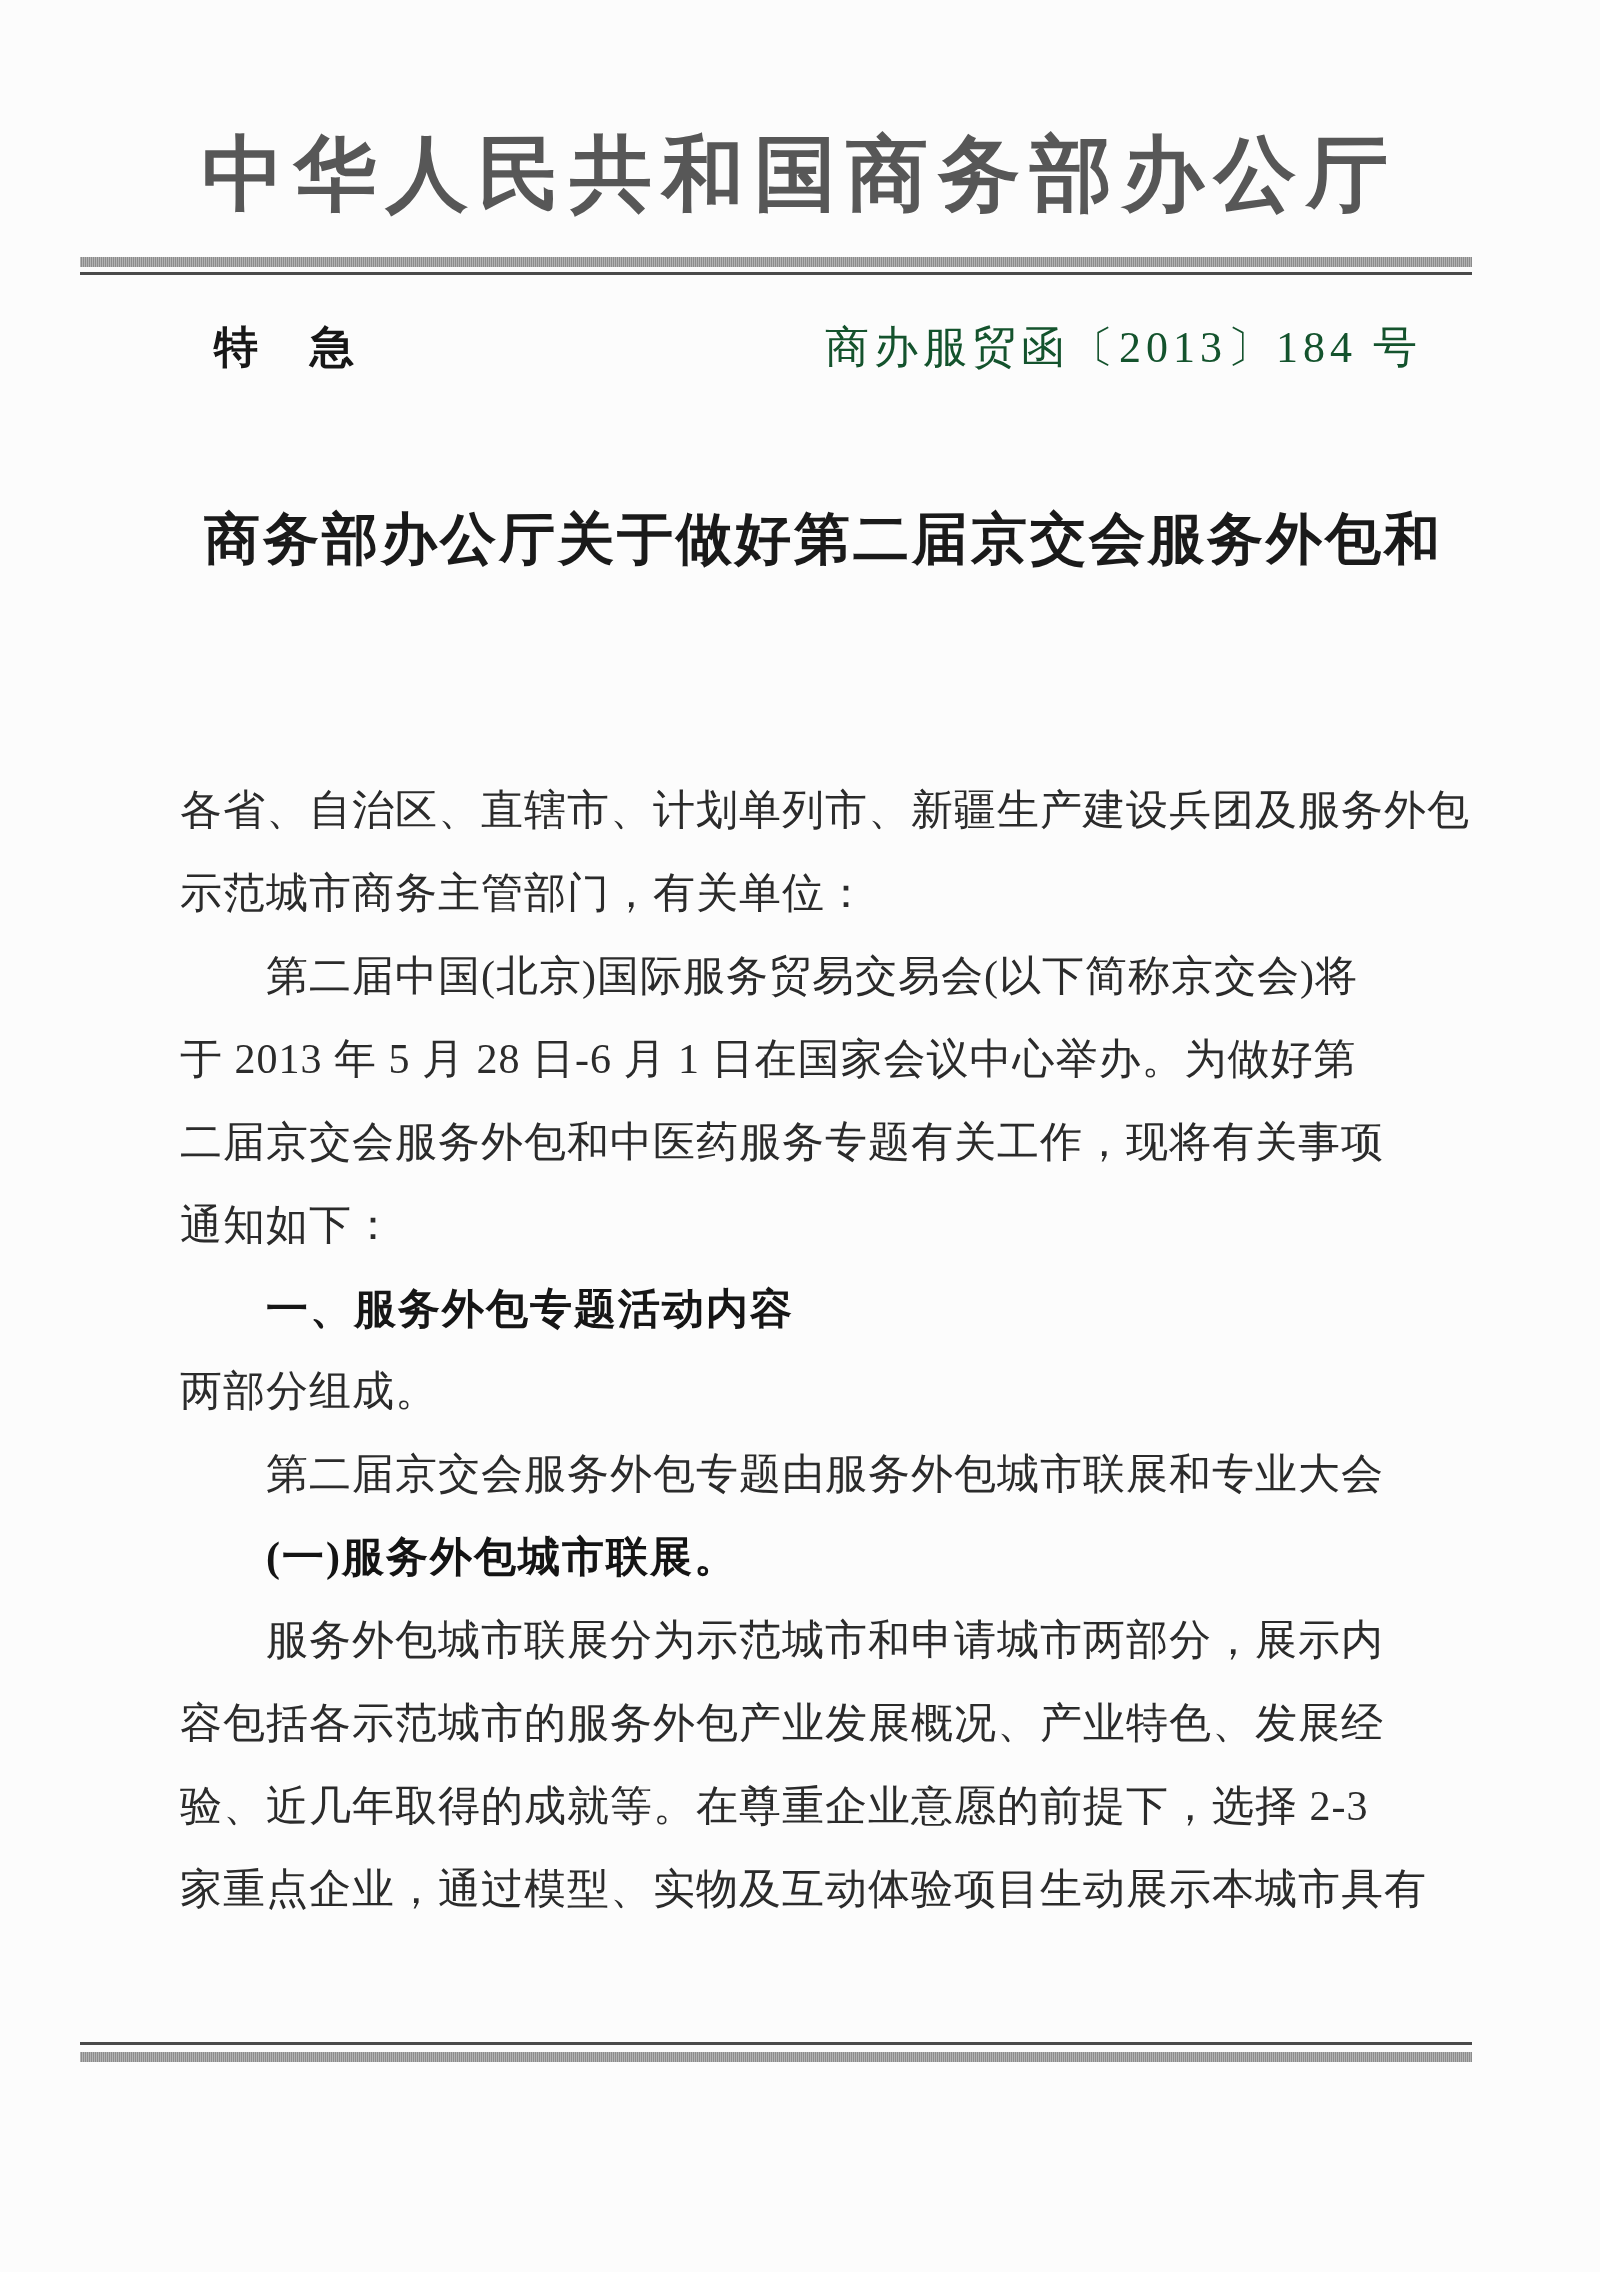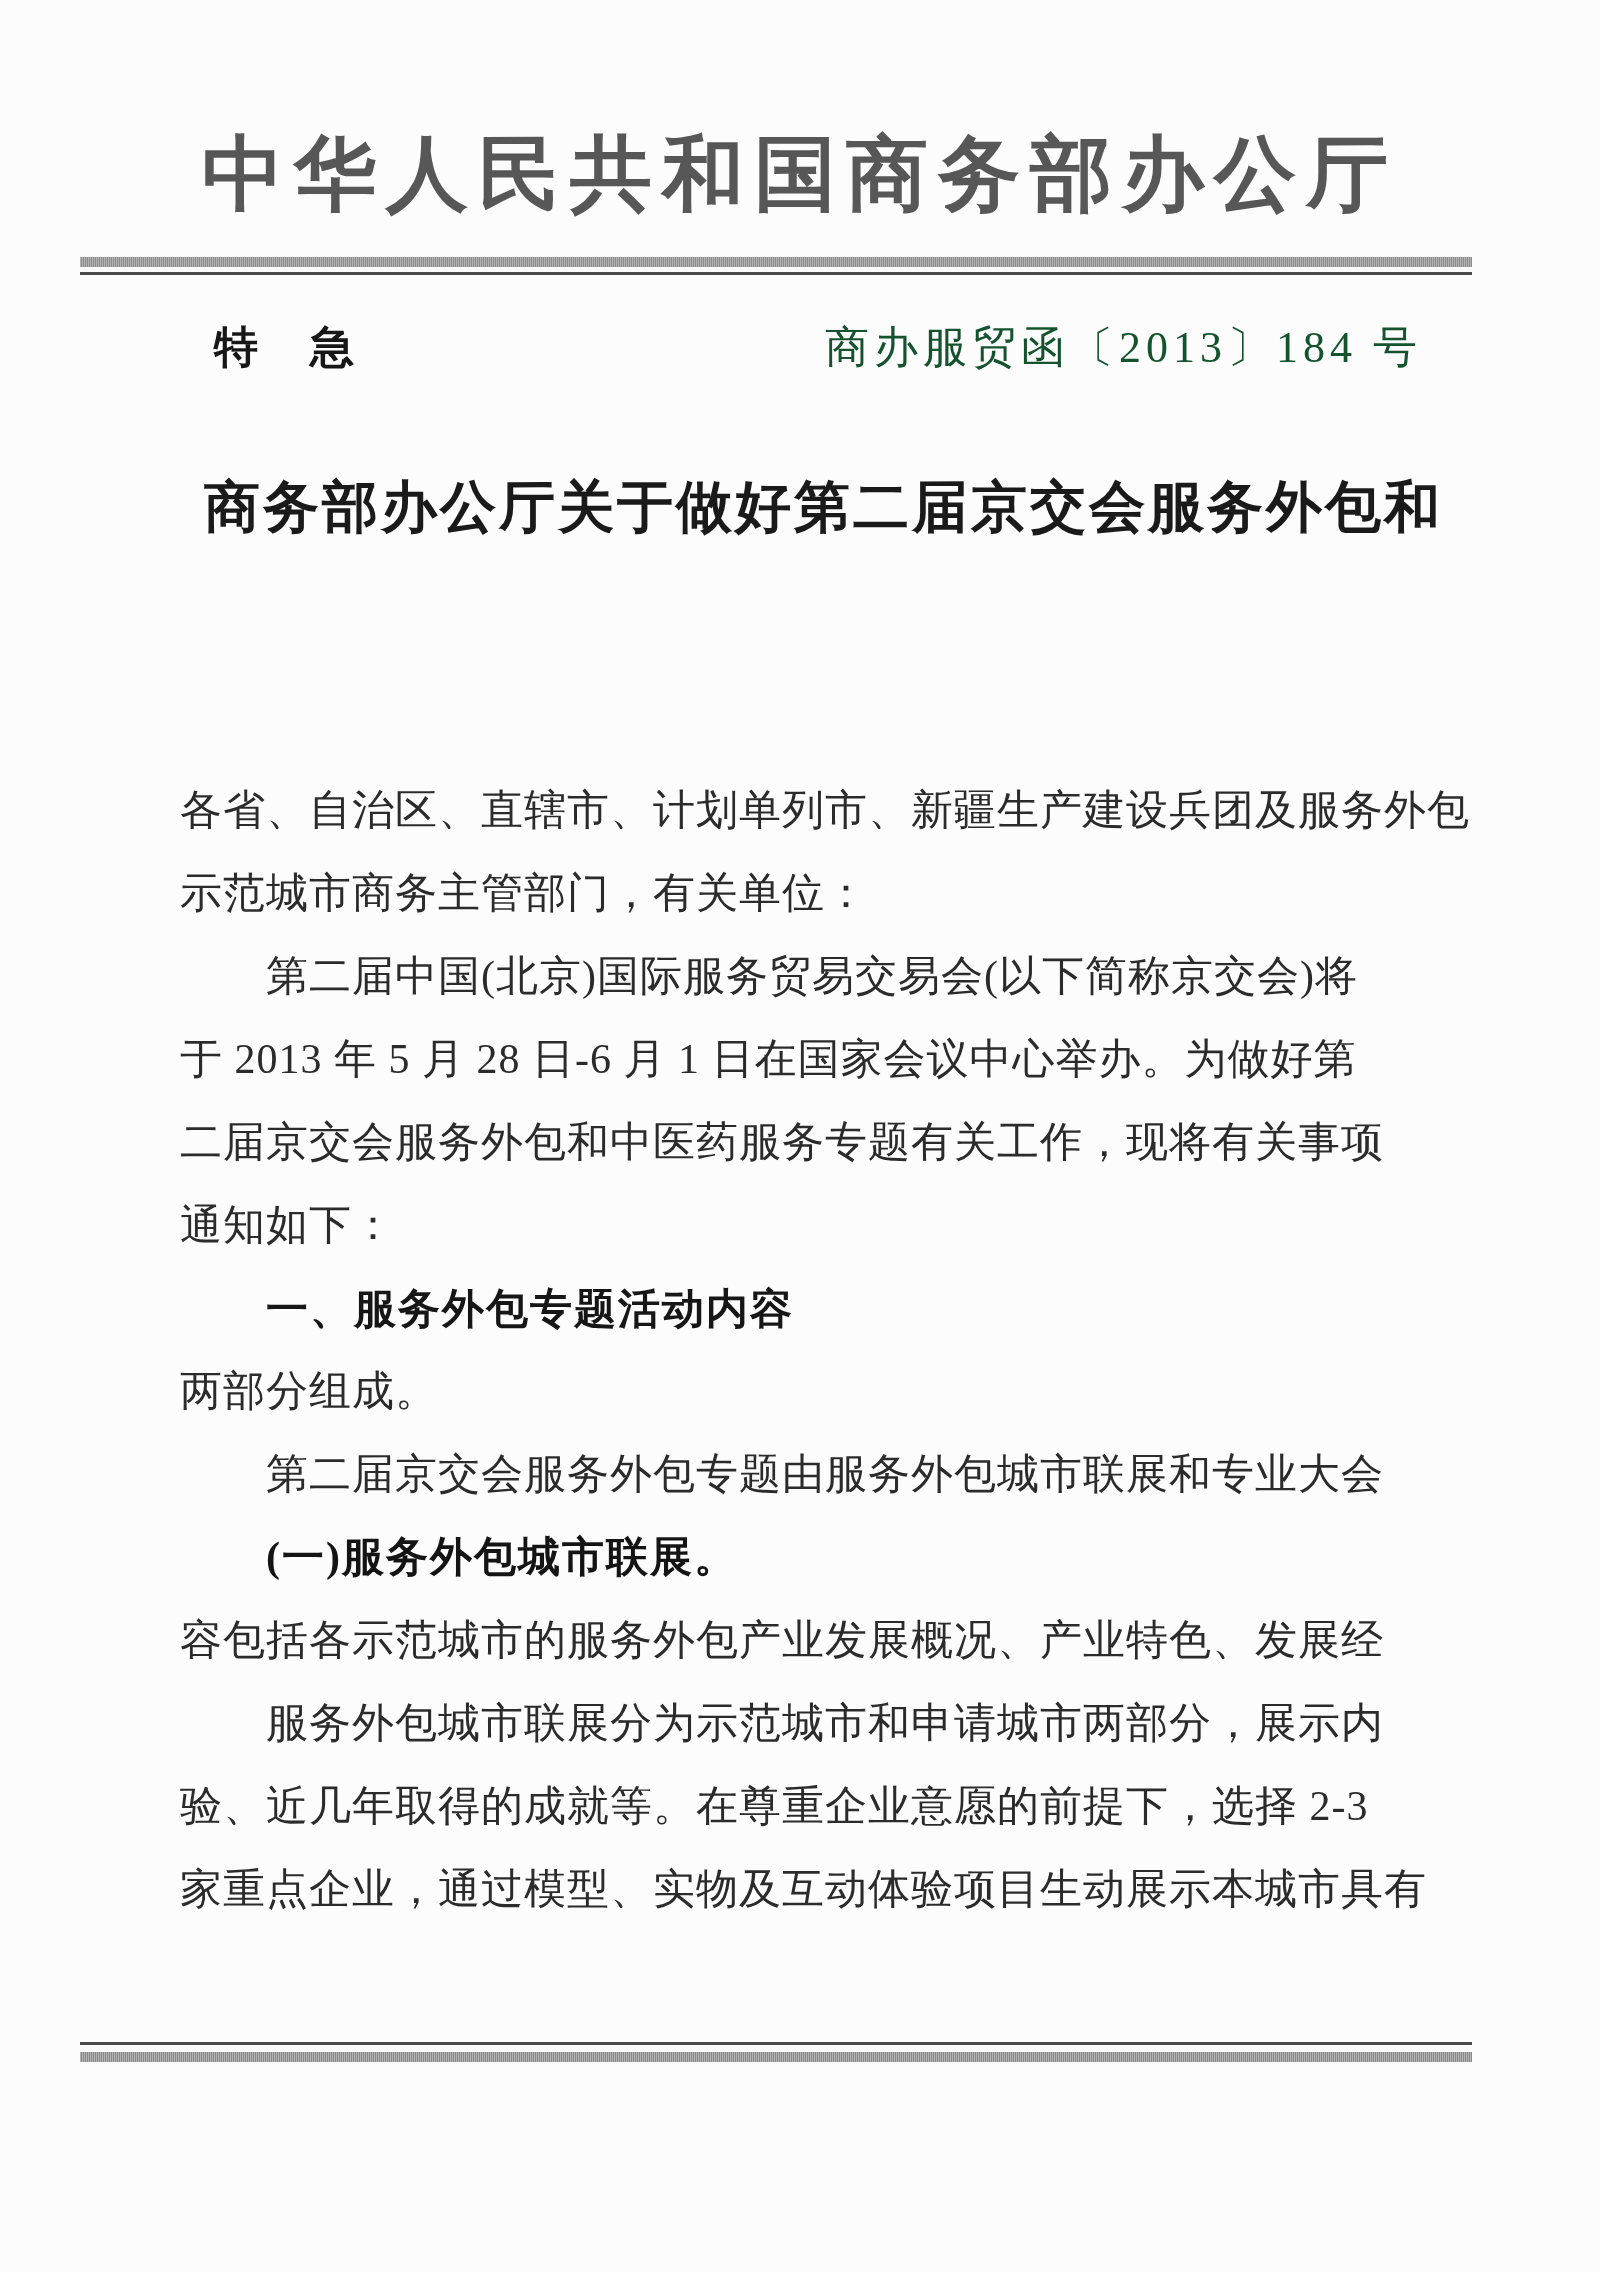--- a/index.html
+++ b/index.html
@@ -55,21 +55,21 @@
   }
   .doc-number {
     float: right;
     letter-spacing: 5px;
     color: #14532d;
   }
 
   
   .doc-title {
     position: absolute;
-    top: 452px; left: 0; right: 0;
+    top: 484px; left: 0; right: 0;
     text-align: center;
     font-size: 56px;
     line-height: 110px;
     font-weight: 700;
     letter-spacing: 3px;
     color: #1a1a1a;
     white-space: nowrap;
     padding-left: 47px;
   }
 
@@ -120,22 +120,22 @@
       <div class="bline">各省、自治区、直辖市、计划单列市、新疆生产建设兵团及服务外包</div>
       <div class="bline">示范城市商务主管部门，有关单位：</div>
       <div class="bline ind">第二届中国(北京)国际服务贸易交易会(以下简称京交会)将</div>
       <div class="bline">于 2013 年 5 月 28 日-6 月 1 日在国家会议中心举办。为做好第</div>
       <div class="bline">二届京交会服务外包和中医药服务专题有关工作，现将有关事项</div>
       <div class="bline">通知如下：</div>
       <div class="bline ind heading-hei">一、服务外包专题活动内容</div>
       <div class="bline">两部分组成。</div>
       <div class="bline ind">第二届京交会服务外包专题由服务外包城市联展和专业大会</div>
       <div class="bline ind heading-kai">(一)服务外包城市联展。</div>
+      <div class="bline ind">服务外包城市联展分为示范城市和申请城市两部分，展示内</div>
       <div class="bline">容包括各示范城市的服务外包产业发展概况、产业特色、发展经</div>
-      <div class="bline ind">服务外包城市联展分为示范城市和申请城市两部分，展示内</div>
       <div class="bline">验、近几年取得的成就等。在尊重企业意愿的前提下，选择 2-3</div>
       <div class="bline">家重点企业，通过模型、实物及互动体验项目生动展示本城市具有</div>
     </div>
 
   <div class="rule rule-thin ftr-thin"></div>
   <div class="rule rule-thick ftr-thick"></div>
 
 </div>
 
 </body></html>

